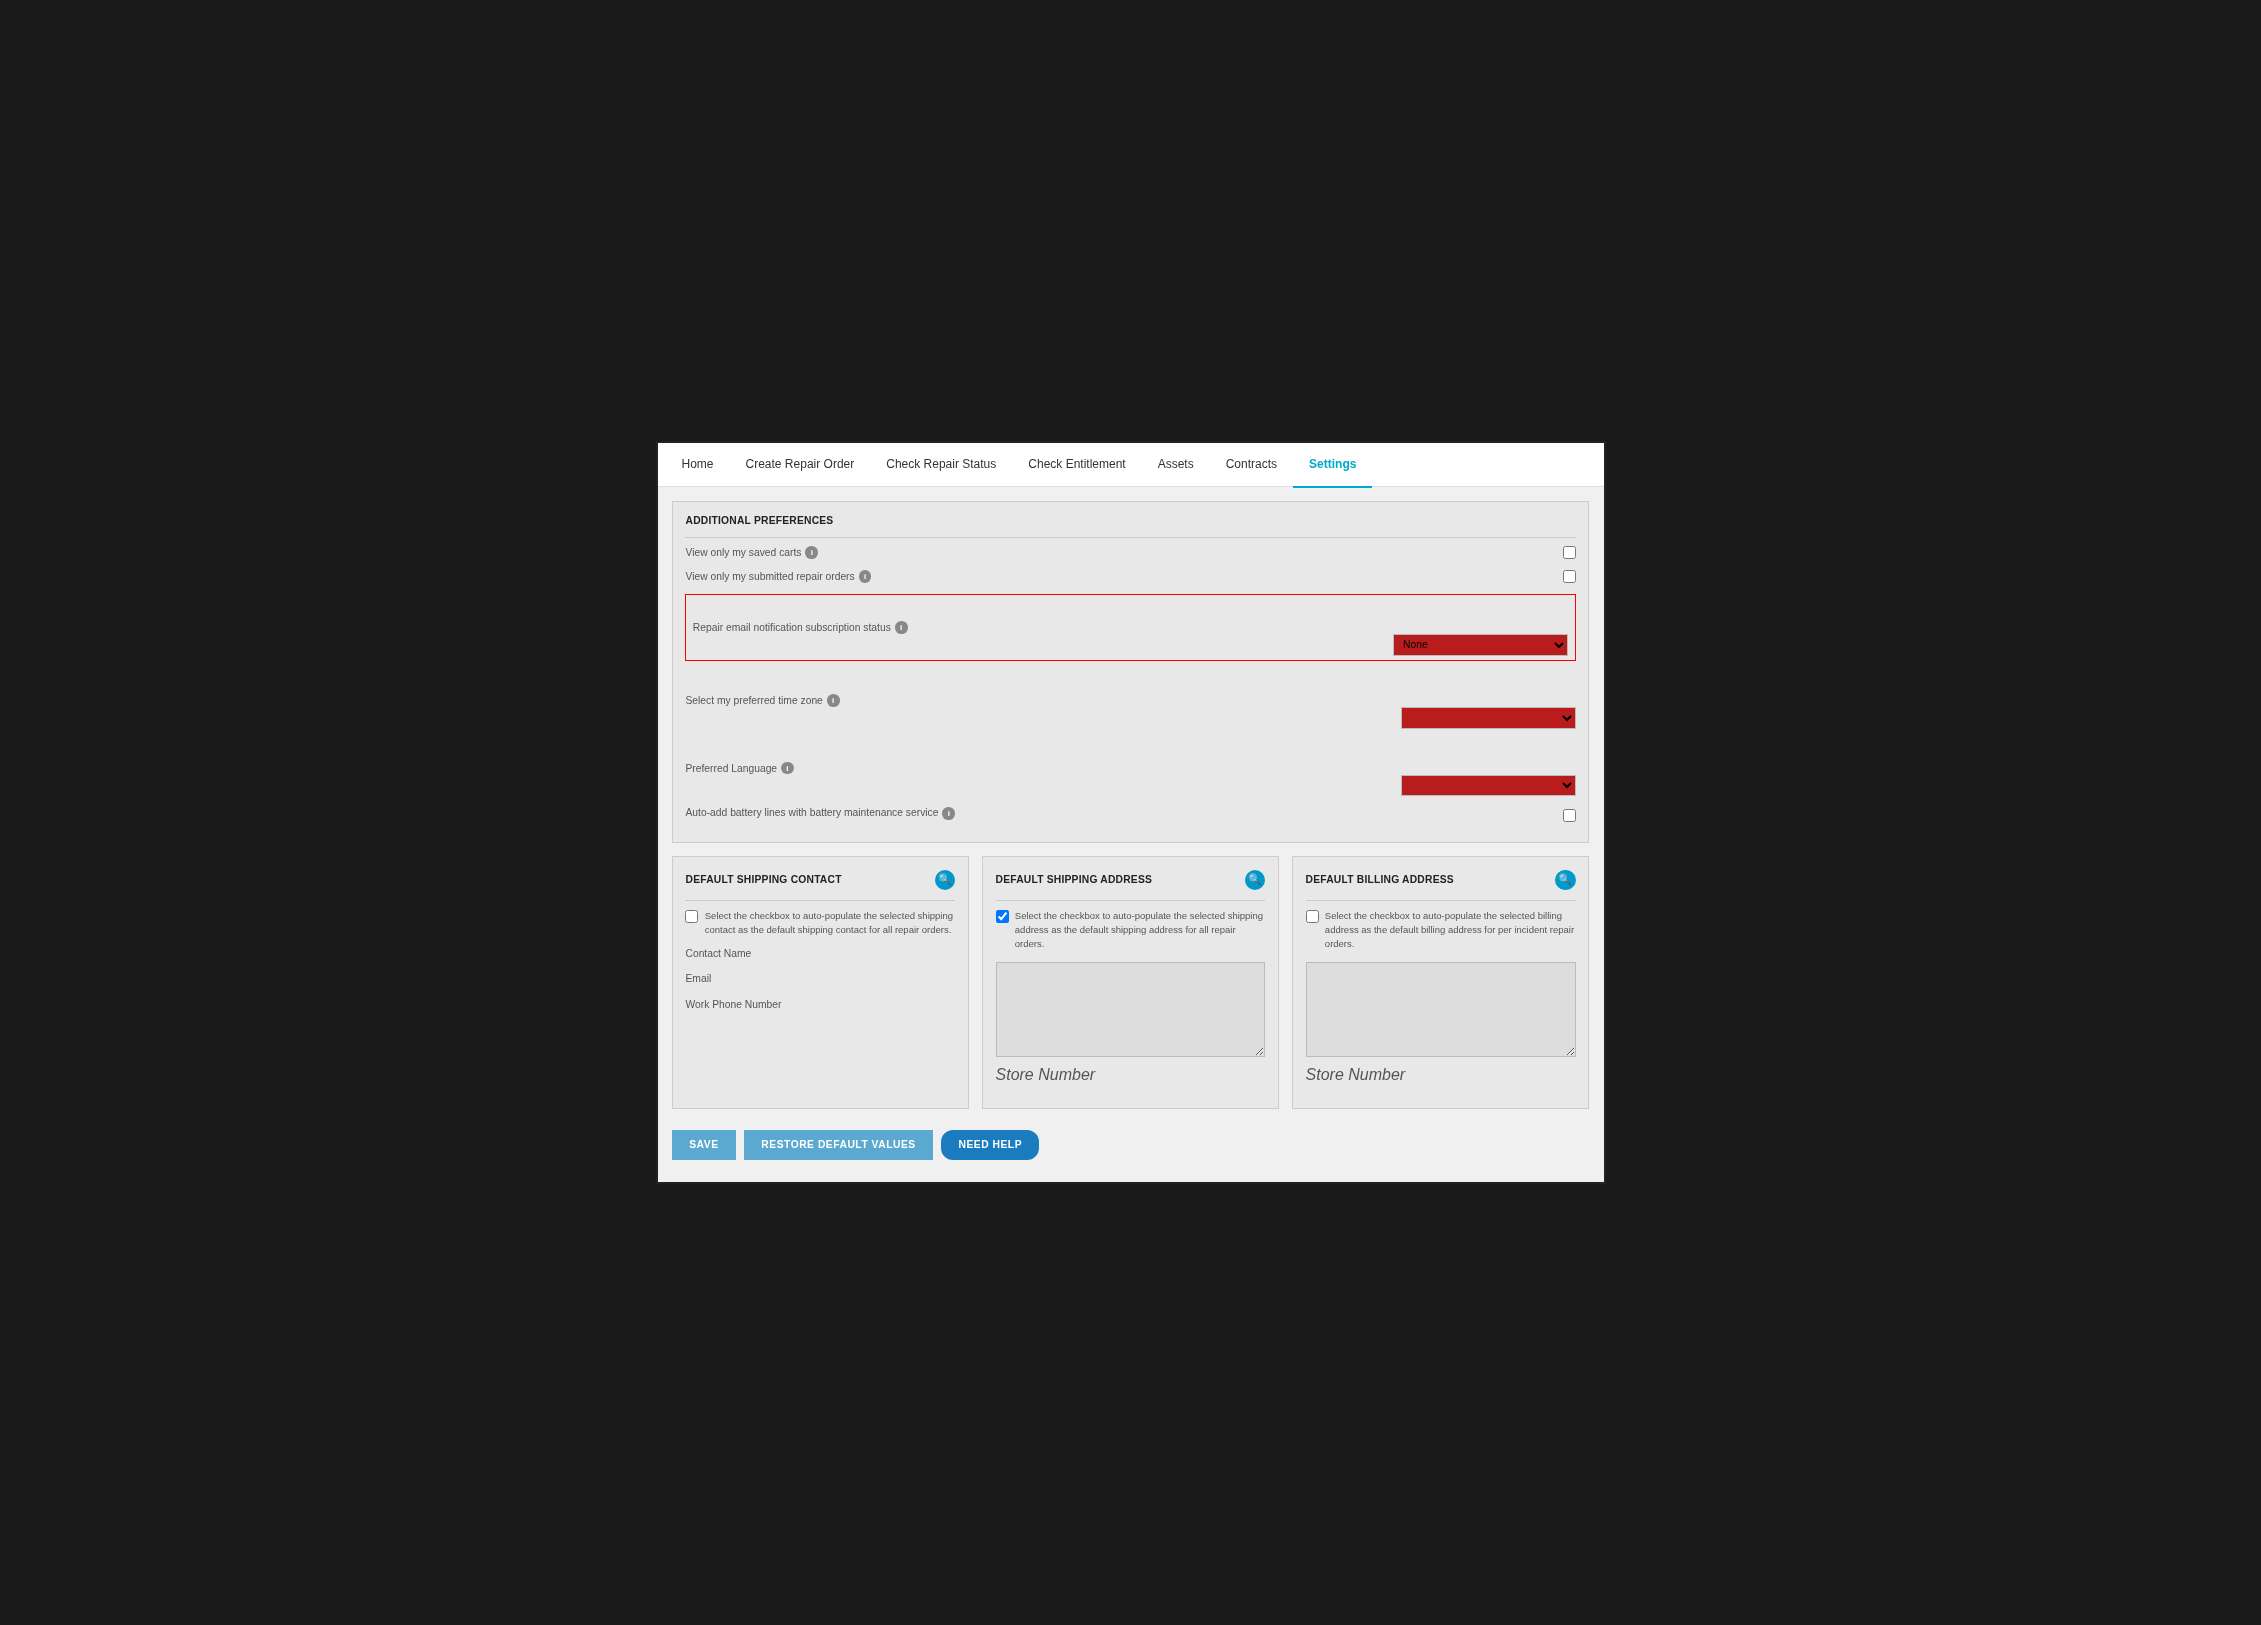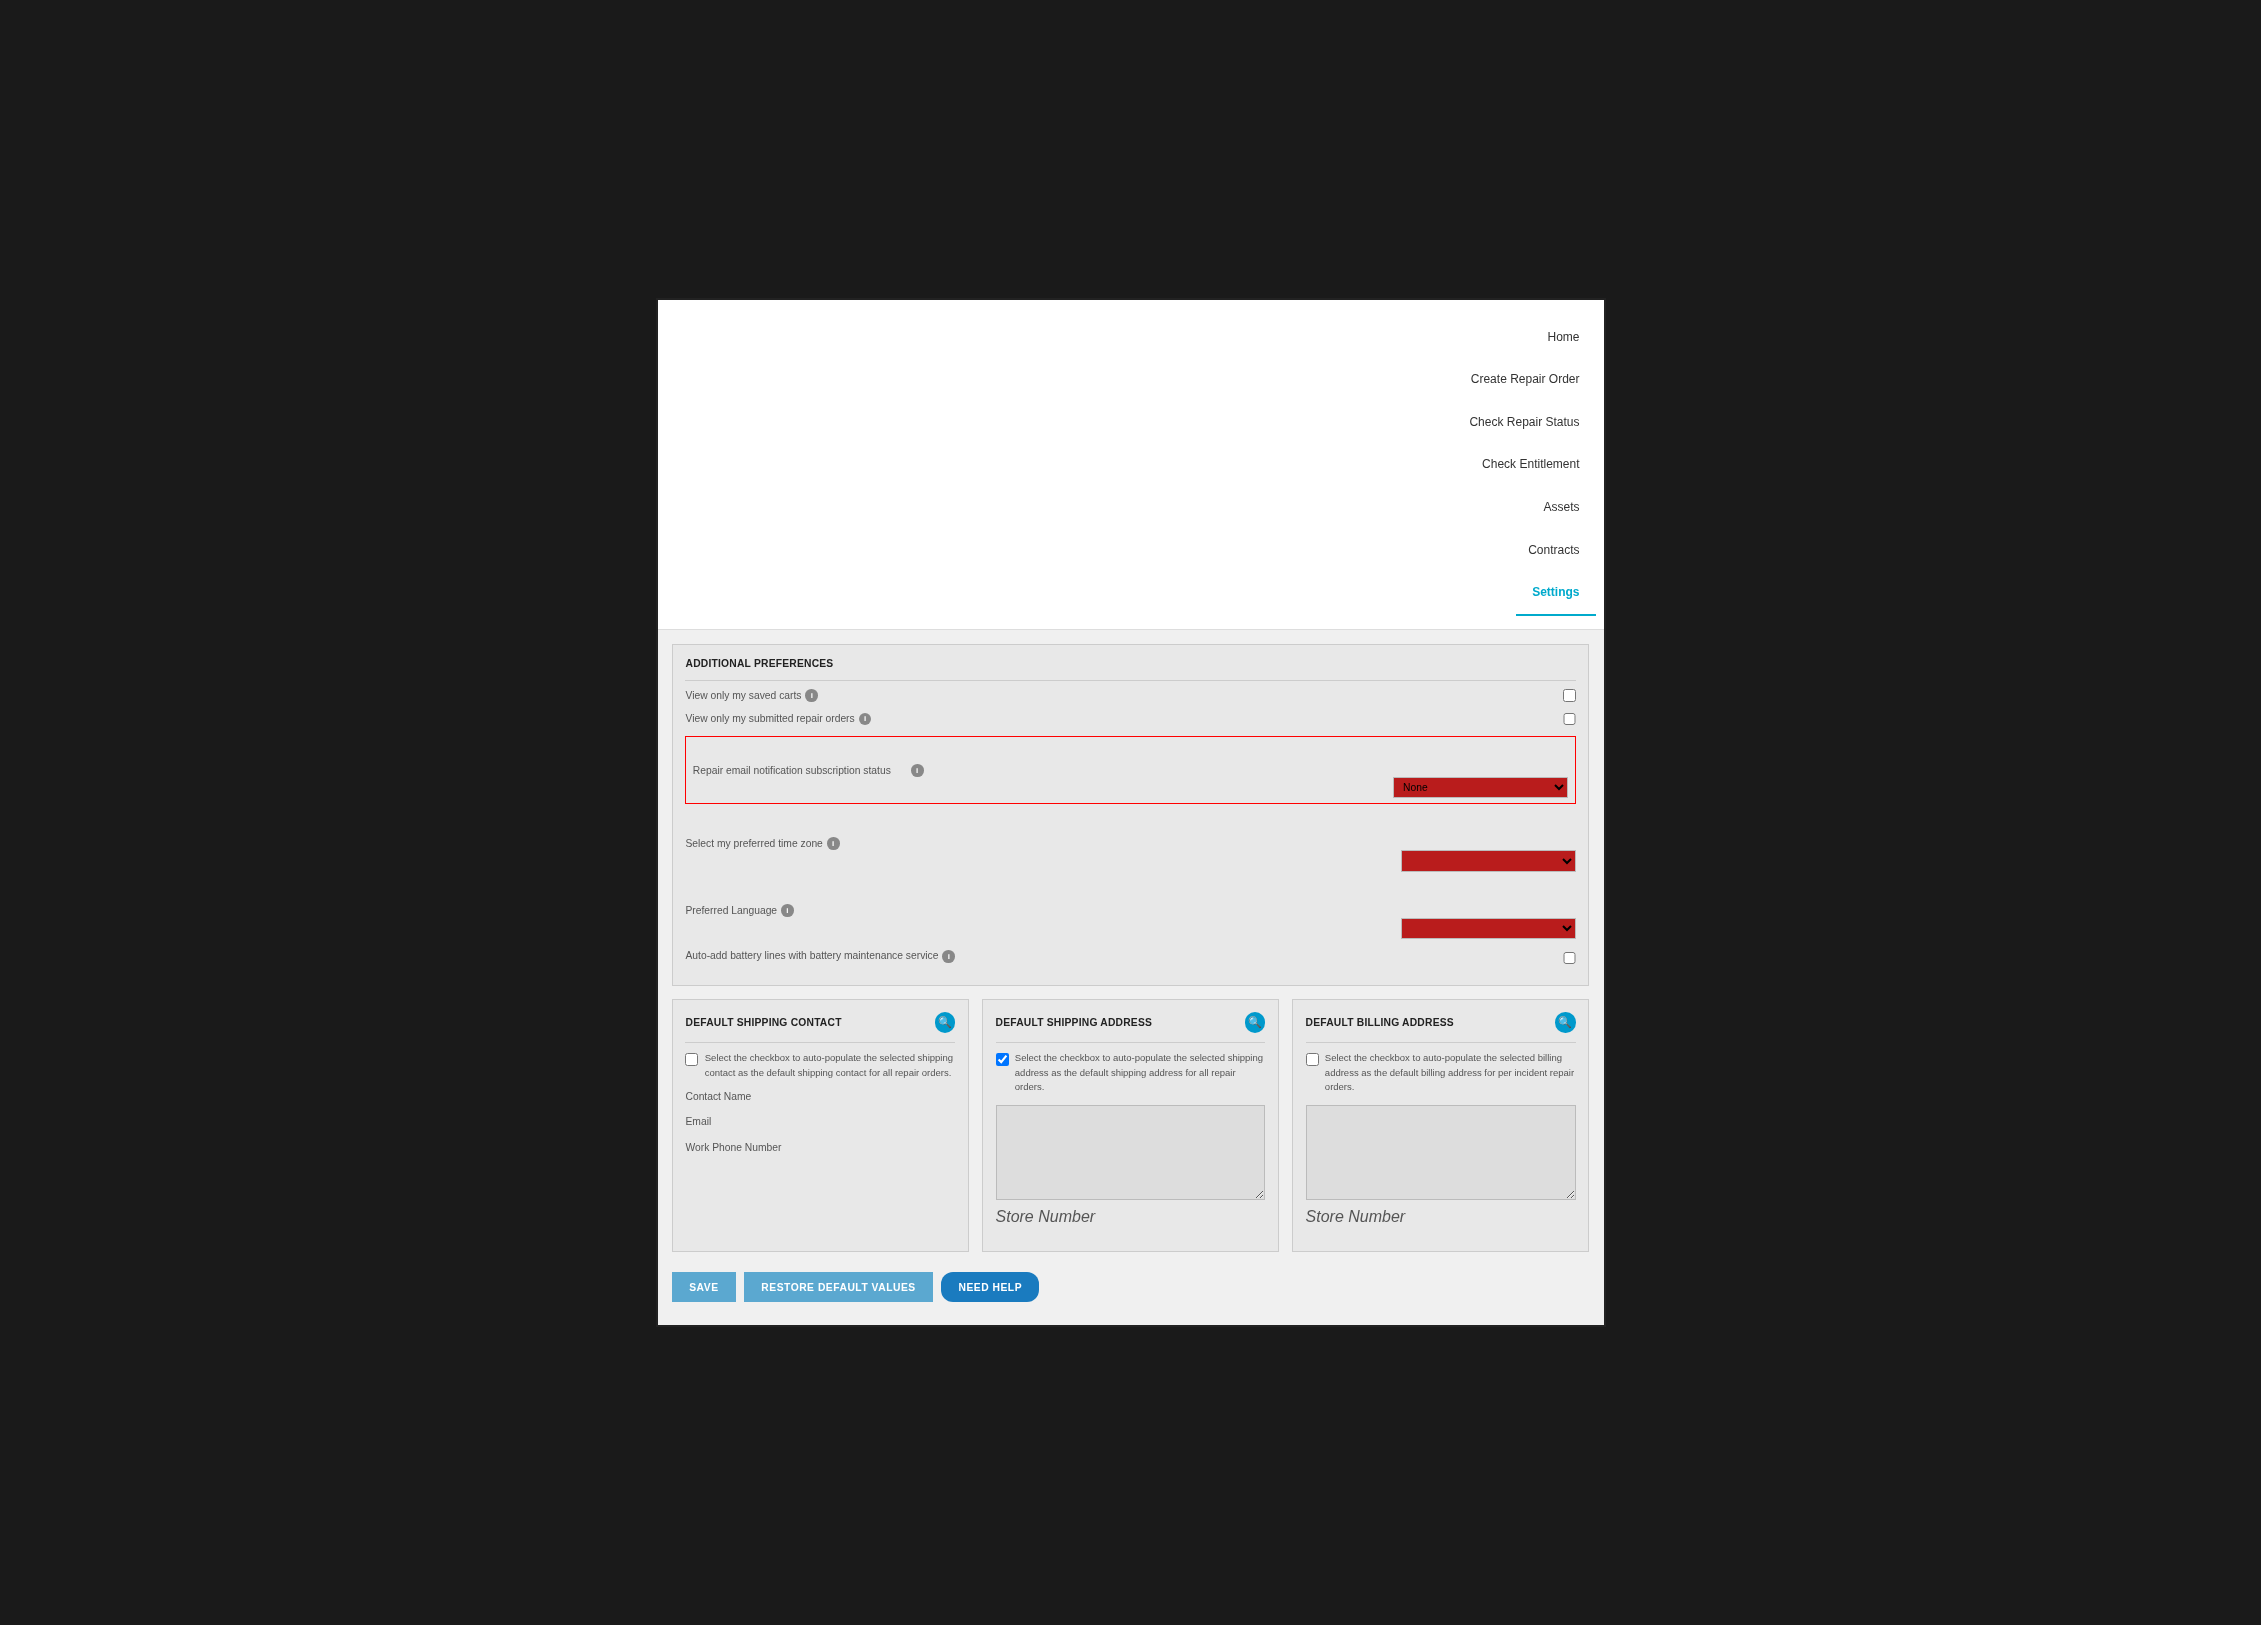--- a/index.html
+++ b/index.html
@@ -16,25 +16,24 @@
     }
     .outer-frame {
       background: #fff;
       border: 2.4px solid #222;
       width: 100%;
       max-width: 950px;
     }
     
     .nav-bar {
       display: flex;
-      align-items: flex-end;
+      align-items: flex-start;
       border-bottom: 1.6px solid #ddd;
-      padding: 15px 8px;
+      padding: 0 8px;
       background: #fff;
-      flex-direction: column;
     }
     .nav-item {
       padding: 14.3px 16px;
       font-size: 12px;
       font-weight: 500;
       color: #333;
       cursor: pointer;
       white-space: nowrap;
     }
     .nav-item.active {
@@ -145,21 +144,21 @@
       align-items: center;
       gap: 6.3px;
       background: #e8e8e8;
     }
     .pref-row-highlighted .pref-label {
       font-size: 10.3px;
       color: #555;
       flex: 1;
       display: flex;
       align-items: center;
-      gap: 20px;
+      gap: 4px;
       text-align: right;
     }
     .battery-row {
       display: flex;
       align-items: flex-start;
       gap: 22px;
       margin-bottom: 8px;
     }
     .battery-label {
       font-size: 10.3px;

